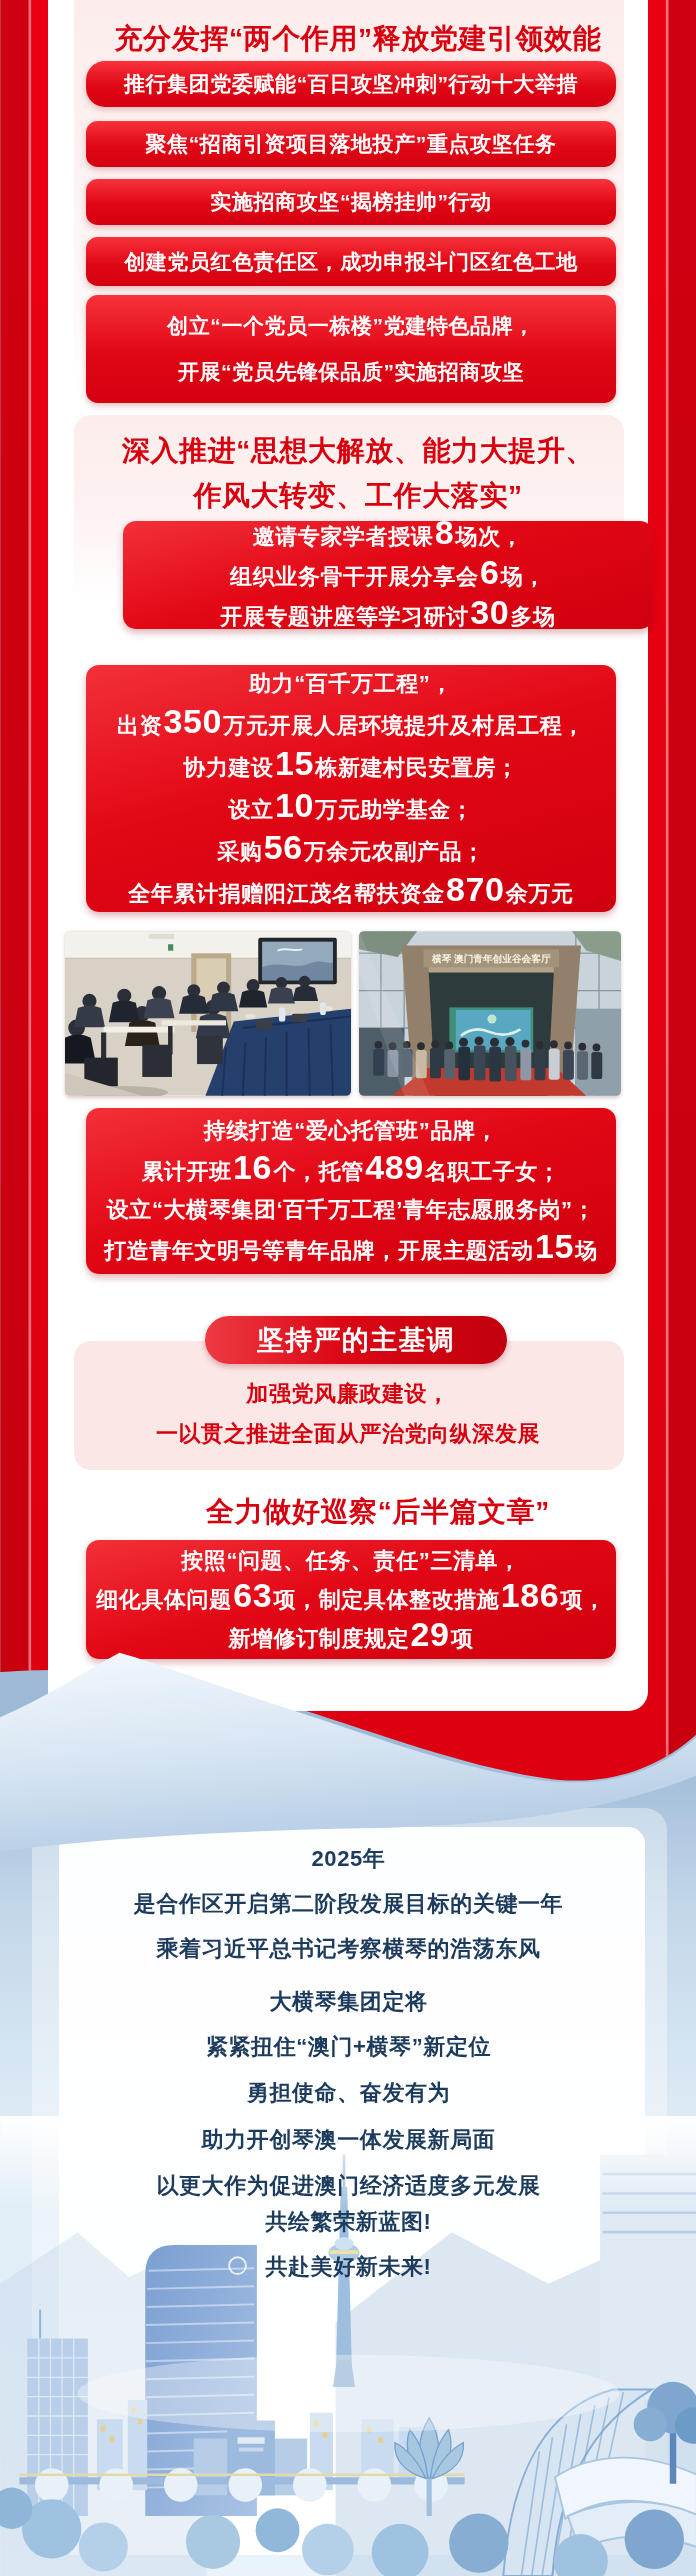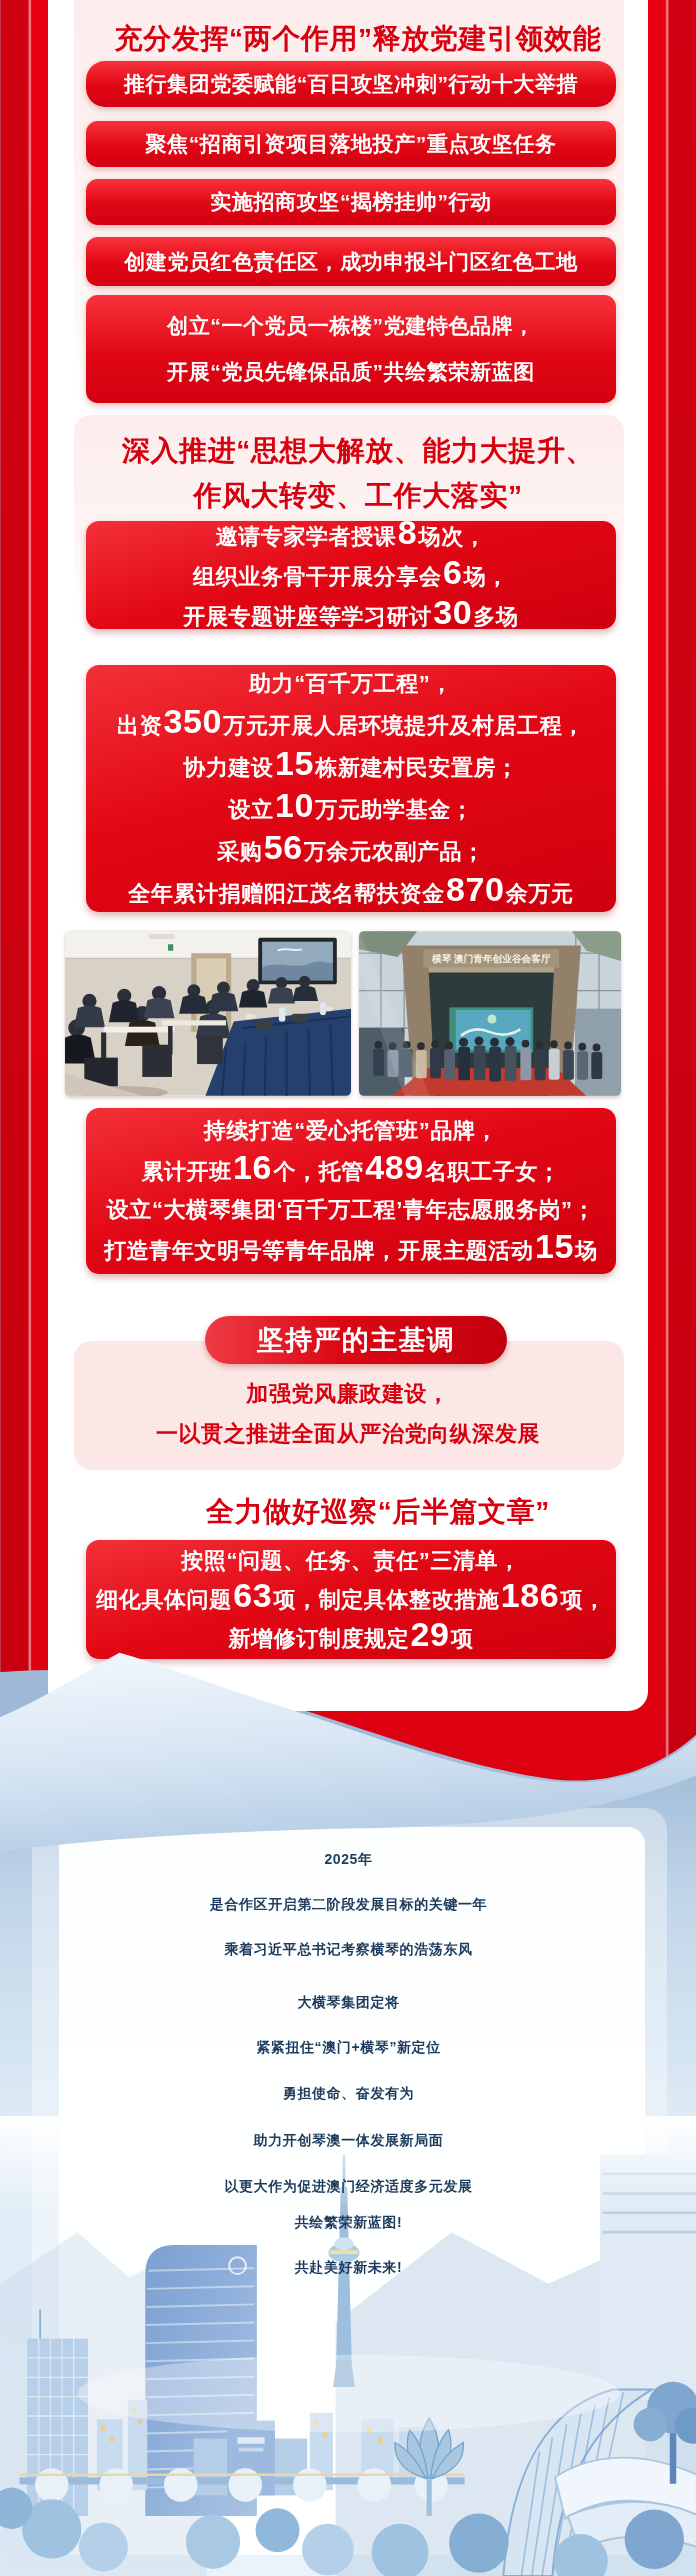--- a/index.html
+++ b/index.html
@@ -31,21 +31,21 @@
   .p1{top:61px;height:46px;border-radius:19px;}  .p2{top:121px;height:46px;}
   .p3{top:179px;height:46px;} .p4{top:237px;height:49px;}
   .p5{top:295px;height:108px;}
   .p5 .tl{line-height:46px;}
   .block{position:absolute;left:38px;width:530px;border-radius:13px;
          background:linear-gradient(165deg,#f23038 0%,#e20715 45%,#cf000e 100%);
          color:#ffffff;font-size:22px;font-weight:600;text-align:center;letter-spacing:0.6px;
          display:flex;flex-direction:column;justify-content:center;
          box-shadow:0 3.2px 7.7px rgba(150,0,10,.28);}
   .block .big{font-size:34px;font-weight:800;line-height:1;padding:0 1.3px;}
-  .b1{top:521px;height:108px;}  .b1 .sl{line-height:37px;}
+  .b1{top:521px;height:108px;margin-left:37px;}  .b1 .sl{line-height:37px;}
   .b2{top:665px;height:247px;} .b2 .sl{line-height:40px;}
   .b3{top:1108px;height:166px;} .b3 .sl{line-height:38px;}
   .b4{top:1540px;height:119px;} .b4 .sl{line-height:35px;}
   .photo{position:absolute;top:931px;height:165px;border-radius:5.2px;overflow:hidden;
          box-shadow:0 1.3px 3.9px rgba(120,40,40,.25);}
   .photoL{left:17.4px;width:286px;}
   .photoR{left:311px;width:262px;}
   .badge{position:absolute;left:157px;top:1316px;width:302px;height:48px;border-radius:24.5px;
          background:linear-gradient(90deg,#ee3a43 0%,#da0814 45%,#c3000e 100%);
          color:#fff;font-size:27px;font-weight:700;text-align:center;line-height:48px;
@@ -55,21 +55,21 @@
   .g1{top:1373px;} .g2{top:1413px;}
   
   .trans{position:absolute;left:0;top:1574px;width:697px;height:297px;z-index:3;}
   
   .glassCard{position:absolute;left:32px;top:1808px;width:635px;height:747px;border-radius:22px;
              background:rgba(255,255,255,.38);z-index:2;}
   .whiteCard{position:absolute;left:59px;top:1827px;width:586px;height:728px;border-radius:17px;
              background:rgba(255,255,255,.95);z-index:2;}
   .illus{position:absolute;left:0;top:2116px;width:697px;height:460px;z-index:3;}
   .fin{position:absolute;left:0;width:697px;text-align:center;color:#1d3b5c;
-       font-size:14px;font-weight:600;letter-spacing:0.6px;line-height:32px;z-index:4;}
+       font-size:22px;font-weight:600;letter-spacing:0.6px;line-height:32px;z-index:4;}
   .f0{top:1843px;} .f1{top:1888px;} .f2{top:1933px;} .f3{top:1986px;} .f4{top:2031px;}
   .f5{top:2077px;} .f6{top:2124px;} .f7{top:2170px;} .f8{top:2206px;} .f9{top:2251px;}
 </style>
 </head>
 <body>
 
 <div class="page">
 
   <svg class="redbg" viewBox="0 0 1080 2840">
     <defs>
@@ -101,21 +101,21 @@
         <div class="tl">聚焦“招商引资项目落地投产”重点攻坚任务</div>
       </div>
     <div class="pill p3">
         <div class="tl">实施招商攻坚“揭榜挂帅”行动</div>
       </div>
     <div class="pill p4">
         <div class="tl">创建党员红色责任区，成功申报斗门区红色工地</div>
       </div>
     <div class="pill p5">
         <div class="tl">创立“一个党员一栋楼”党建特色品牌，</div>
-        <div class="tl">开展“党员先锋保品质”共绘繁荣新蓝图</div>
+        <div class="tl">开展“党员先锋保品质”实施招商攻坚</div>
       </div>
 
     <div class="card-pink cardB"></div>
     <div class="sec-title t2">
         <div class="tl">深入推进“思想大解放、能力大提升、</div>
         <div class="tl">作风大转变、工作大落实”</div>
       </div>
 
     <div class="block b1">
         <div class="sl"><span>邀请专家学者授课</span><span class="big">8</span><span>场次，</span></div>

